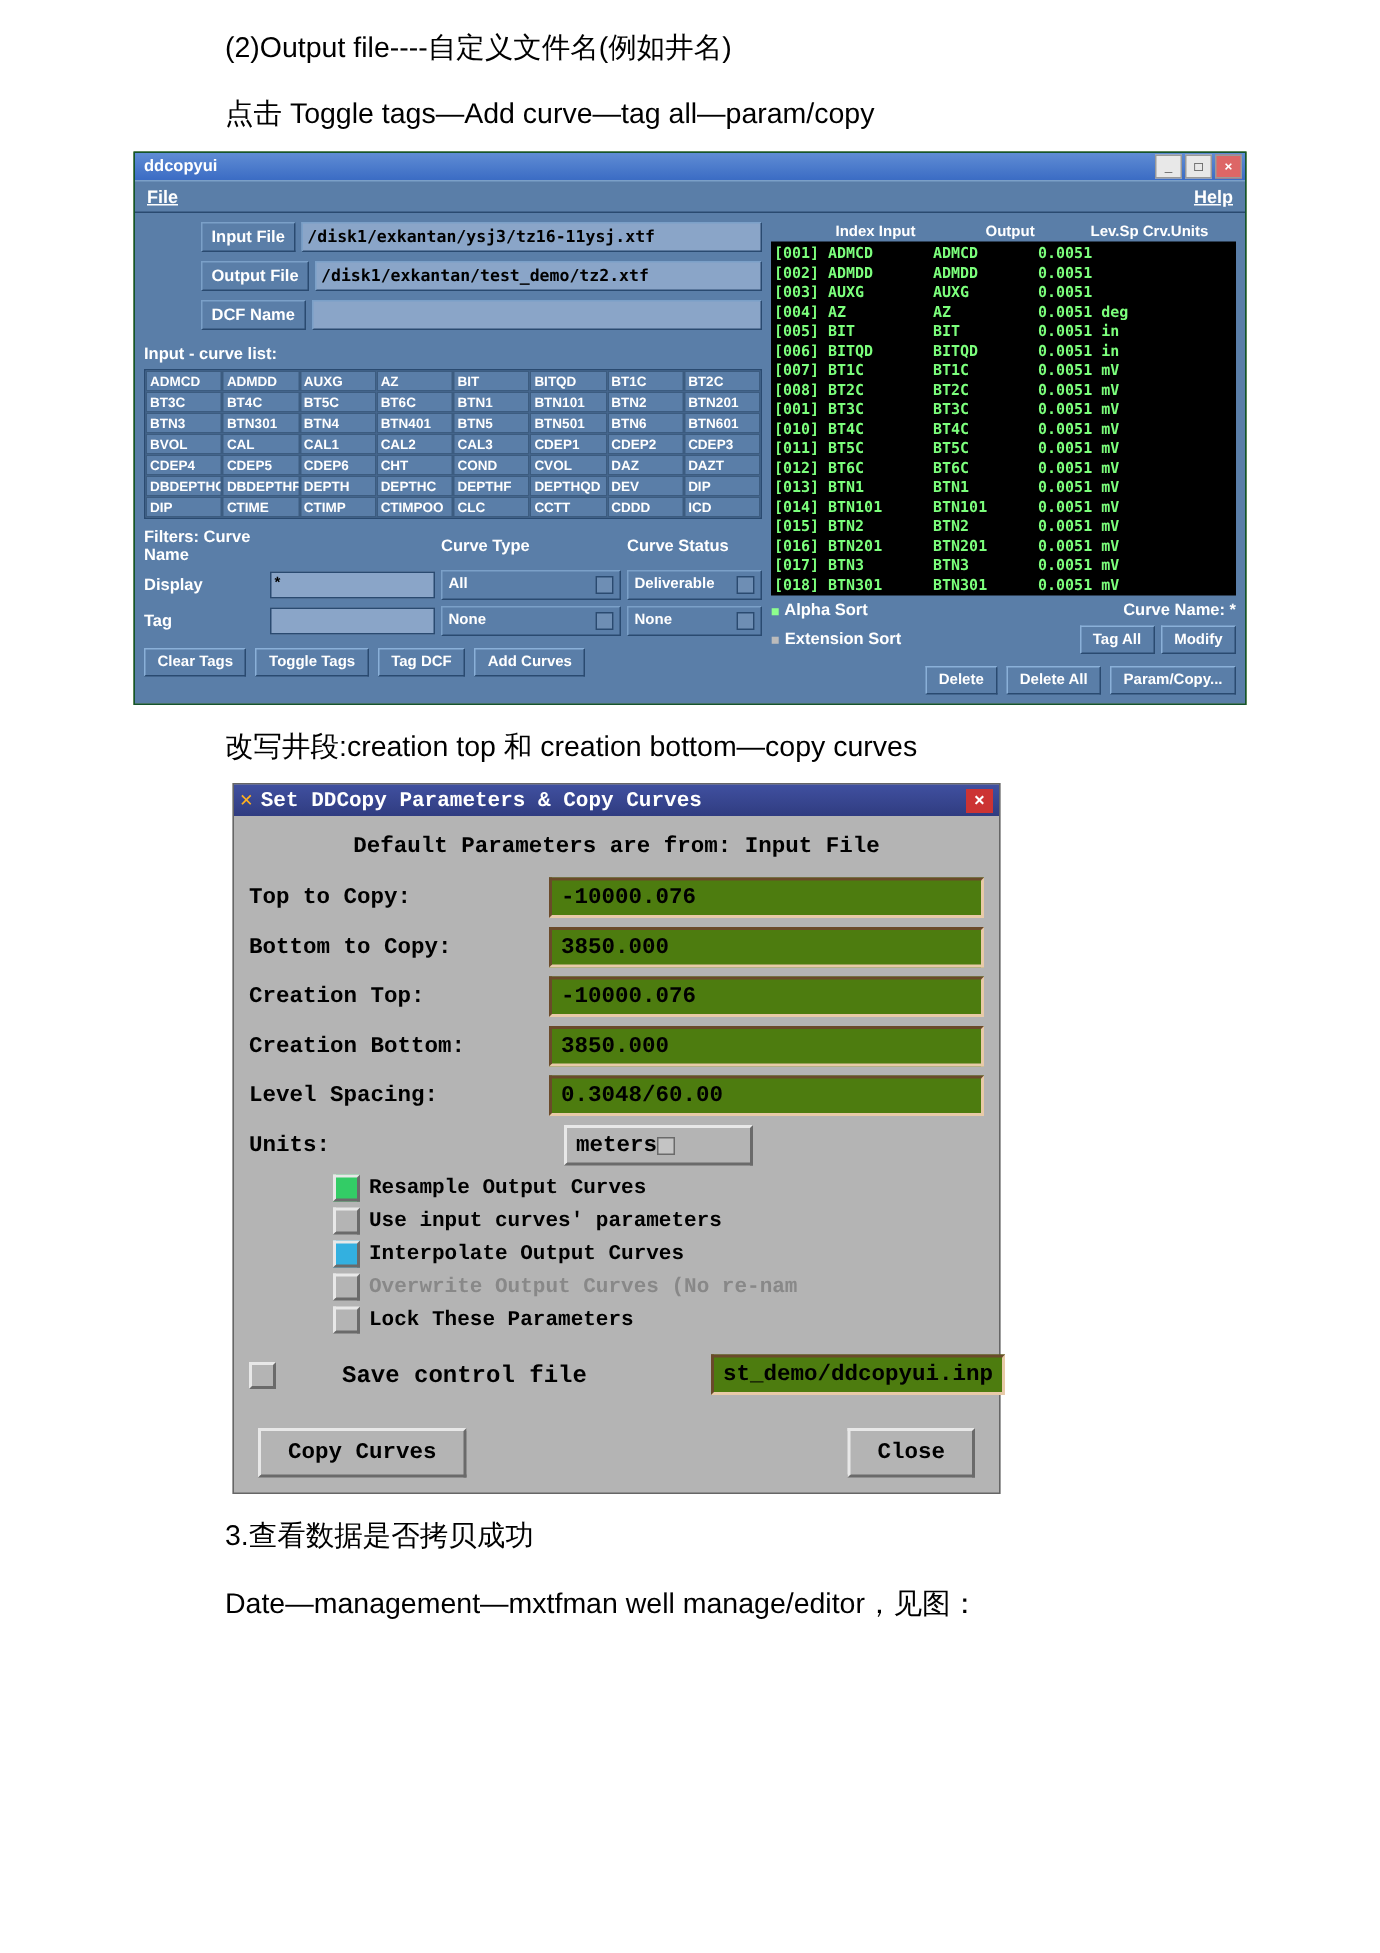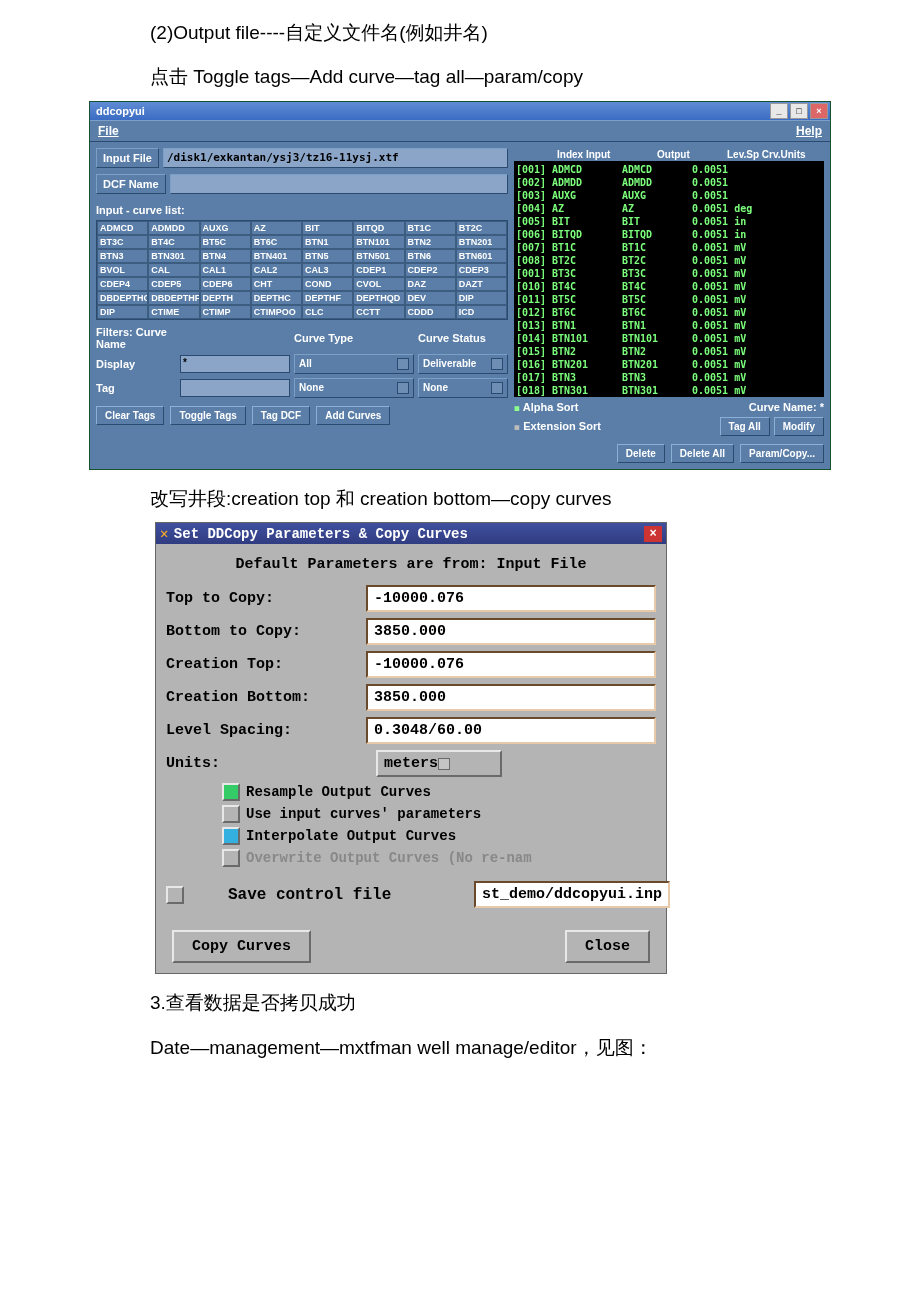--- a/index.html
+++ b/index.html
@@ -69,20 +69,21 @@
     gap: 6px;
     background: #5a7ea8;
   }
   .leftcol { flex: 0 0 345px; display: flex; flex-direction: column; }
   .rightcol { flex: 1; display: flex; flex-direction: column; }
 
   .filerow {
     display: flex;
     align-items: center;
     margin-bottom: 6px;
+    margin-left: 38px;
   }
   .lbl-box {
     font-size: 11px;
     color: #fff;
     border: 1px solid #2a4a70;
     border-top-color: #7ba0c8;
     border-left-color: #7ba0c8;
     padding: 3px 6px;
     background: #5a7ea8;
     margin-right: 4px;
@@ -241,21 +242,21 @@
     color:#000;
   }
   .prow {
     display: grid;
     grid-template-columns: 200px 1fr;
     align-items: center;
     margin-bottom: 6px;
   }
   .prow .plbl { font-size: 15px; }
   .pfield {
-    background: #ffffff;
+    background: #4d7c0f;
     border-top: 2px solid #6a4a2a;
     border-left: 2px solid #6a4a2a;
     border-right: 2px solid #e8caa8;
     border-bottom: 2px solid #e8caa8;
     font-size: 15px;
     padding: 3px 6px;
     color: #000;
   }
   .unitsbtn {
     width: 110px;
@@ -329,20 +330,24 @@
   </div>
   <div class="menubar">
     <span>File</span>
     <span>Help</span>
   </div>
   <div class="win1-body">
     <div class="leftcol">
       <div class="filerow">
         <div class="lbl-box">Input File</div>
         <div class="path-field">/disk1/exkantan/ysj3/tz16-11ysj.xtf</div>
+      </div>
+      <div class="filerow">
+        <div class="lbl-box">Output File</div>
+        <div class="path-field">/disk1/exkantan/test_demo/tz2.xtf</div>
       </div>
       <div class="filerow">
         <div class="lbl-box">DCF Name</div>
         <div class="path-field"></div>
       </div>
       <div class="section-label">Input - curve list:</div>
       <div class="curvegrid" id="curvegrid">
           <div class="cell">ADMCD</div>
           <div class="cell">ADMDD</div>
           <div class="cell">AUXG</div>
@@ -618,20 +623,24 @@
         <span>Use input curves' parameters</span>
       </div>
     <div class="chkrow">
         <span class="chksq on2"></span>
         <span>Interpolate Output Curves</span>
       </div>
     <div class="chkrow dim">
         <span class="chksq"></span>
         <span>Overwrite Output Curves (No re-nam</span>
       </div>
+    <div class="chkrow">
+        <span class="chksq"></span>
+        <span>Lock These Parameters</span>
+      </div>
 
     <div class="saverow">
       <span class="chksq"></span>
       <span>Save control file</span>
       <div class="pfield">st_demo/ddcopyui.inp</div>
     </div>
 
     <div class="btnrow2">
       <div class="btn2">Copy Curves</div>
       <div class="btn2">Close</div>

